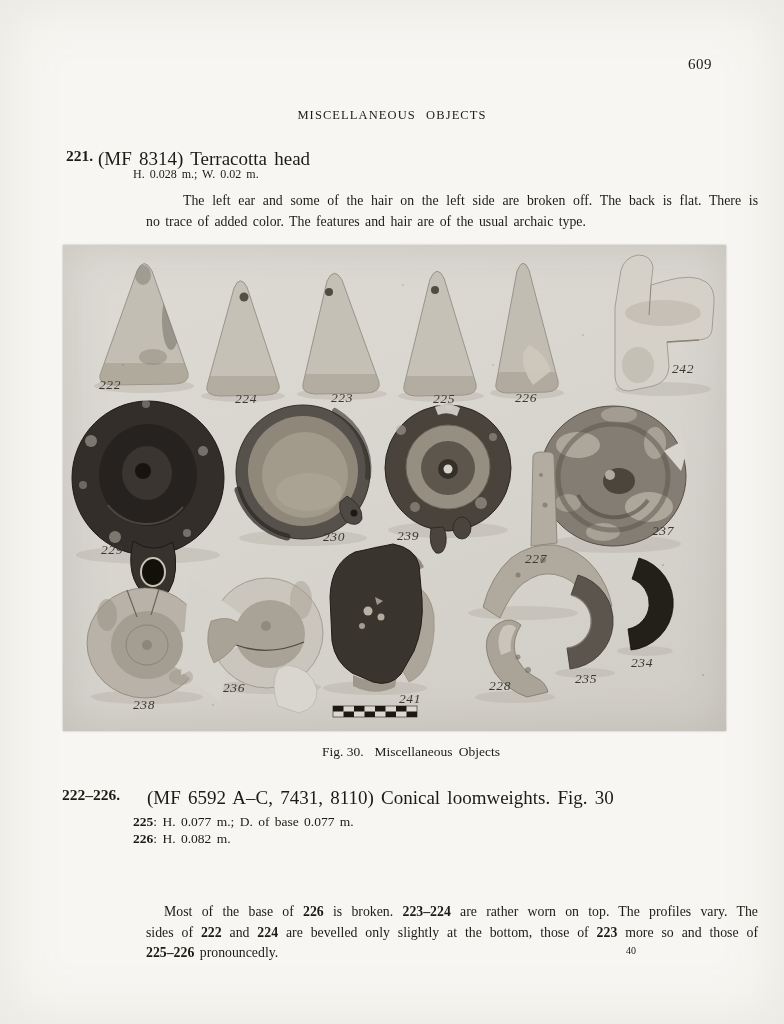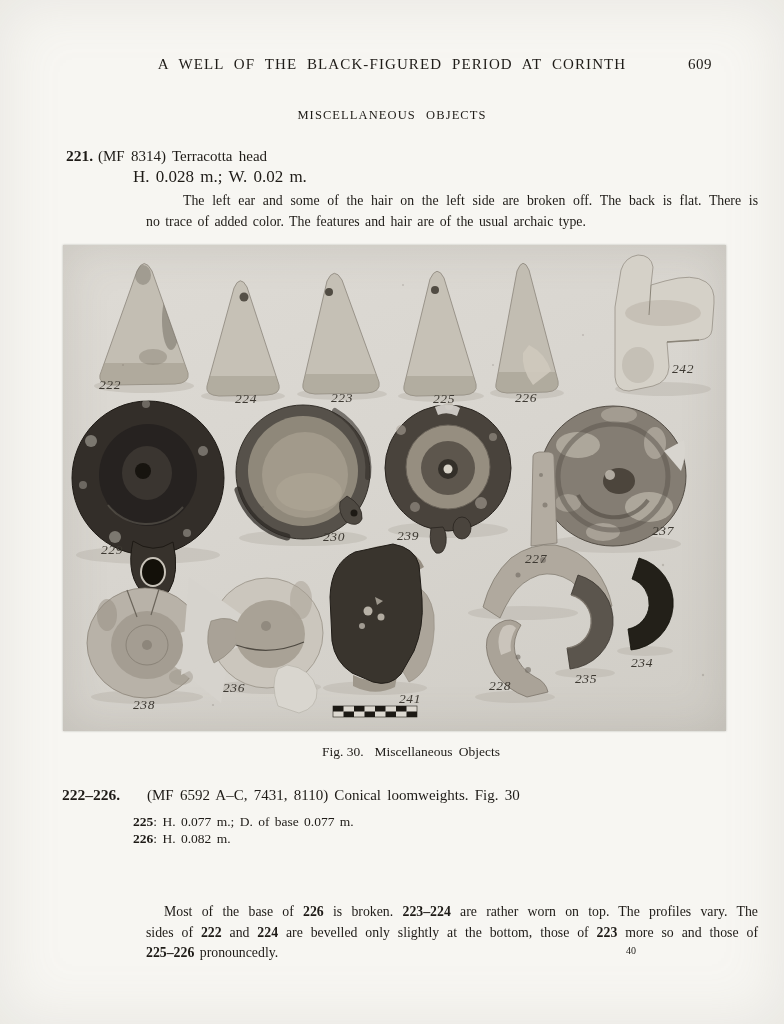--- a/index.html
+++ b/index.html
@@ -18,24 +18,24 @@
   .abs{position:absolute;}
   
   .running-head{position:absolute;top:56px;left:0;width:100%;text-align:center;
     font-size:15px;letter-spacing:1.1px;word-spacing:5px;white-space:nowrap;}
   .rh-page{position:absolute;top:56px;right:72px;font-size:15px;letter-spacing:.5px;}
   
   .section-heading{position:absolute;top:108px;left:0;width:100%;text-align:center;
     font-size:12.5px;letter-spacing:1.1px;word-spacing:6px;}
   
   .entry-num{font-weight:700;font-size:15.5px;white-space:nowrap;}
-  .entry-title{font-size:15px;word-spacing:2.5px;white-space:nowrap;}
+  .entry-title{font-size:19px;word-spacing:2.5px;white-space:nowrap;}
   .e221-num{left:66px;top:147px;}
   .e221-title{left:98px;top:148px;}
-  .e221-dims{left:133px;top:167px;font-size:17px;word-spacing:2px;white-space:nowrap;}
+  .e221-dims{left:133px;top:167px;font-size:12px;word-spacing:2px;white-space:nowrap;}
   .para{font-size:13.8px;line-height:20.5px;word-spacing:2px;margin-left:48px;}
   .para .jline{text-align:justify;text-align-last:justify;}
   .para .lline{text-align:left;}
   .e221-desc{left:98px;top:191px;width:612px;}
   .indent37{text-indent:37px;}
   .indent18{text-indent:18px;}
   
   .photo{left:63px;top:245px;width:663px;height:486px;
     background:linear-gradient(160deg,#dedbd5 0%,#d8d5cf 48%,#d0cdc6 100%);
     box-shadow:0 0 2px rgba(70,65,55,.35), inset 0 0 46px rgba(110,104,92,.18);}
@@ -53,21 +53,20 @@
   .meas b{font-weight:700;}
   .note{left:98px;top:902px;width:612px;}
   .note b{font-weight:700;}
   .sig{left:626px;top:945px;font-size:10px;}
 </style>
 </head>
 <body>
 
 <div class="page">
 
-  <div class="running-head">A WELL OF THE BLACK-FIGURED PERIOD AT CORINTH</div>
   <div class="rh-page">609</div>
 
   <div class="section-heading">MISCELLANEOUS OBJECTS</div>
 
   <span class="abs entry-num e221-num">221.</span>
   <span class="abs entry-title e221-title">(MF 8314) Terracotta head</span>
   <span class="abs e221-dims">H. 0.028 m.; W. 0.02 m.</span>
 
   <div class="abs para e221-desc">
     <div class="jline indent37">The left ear and some of the hair on the left side are broken off. The back is flat. There is</div>

